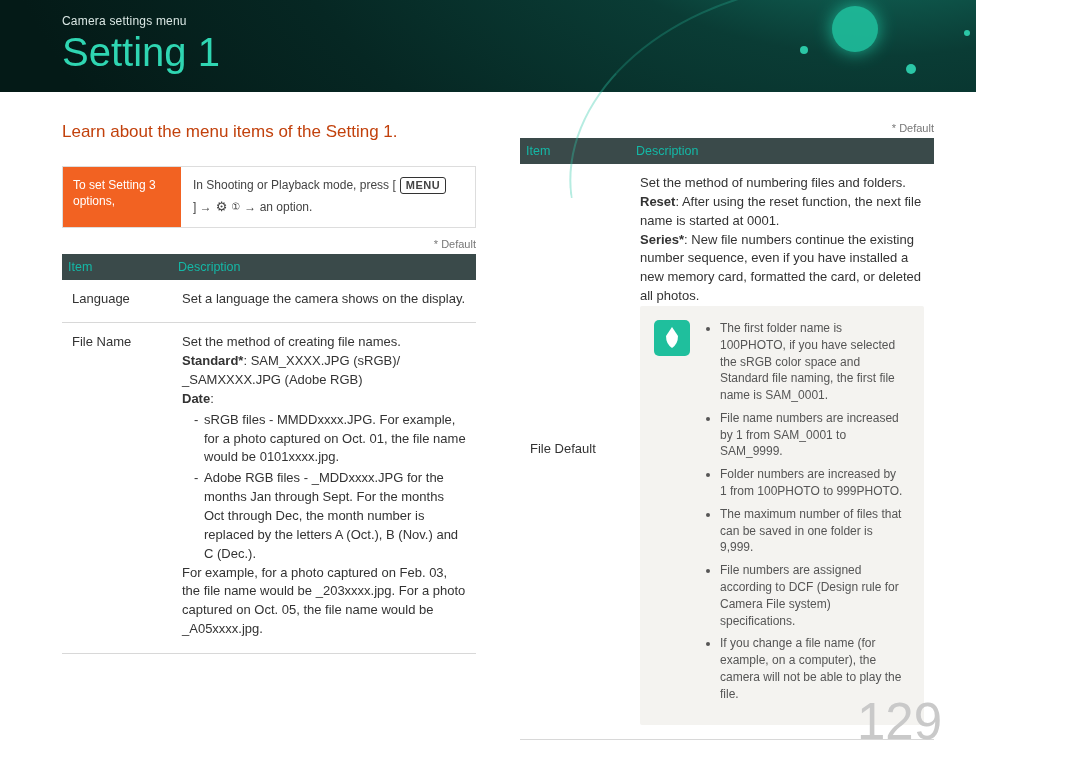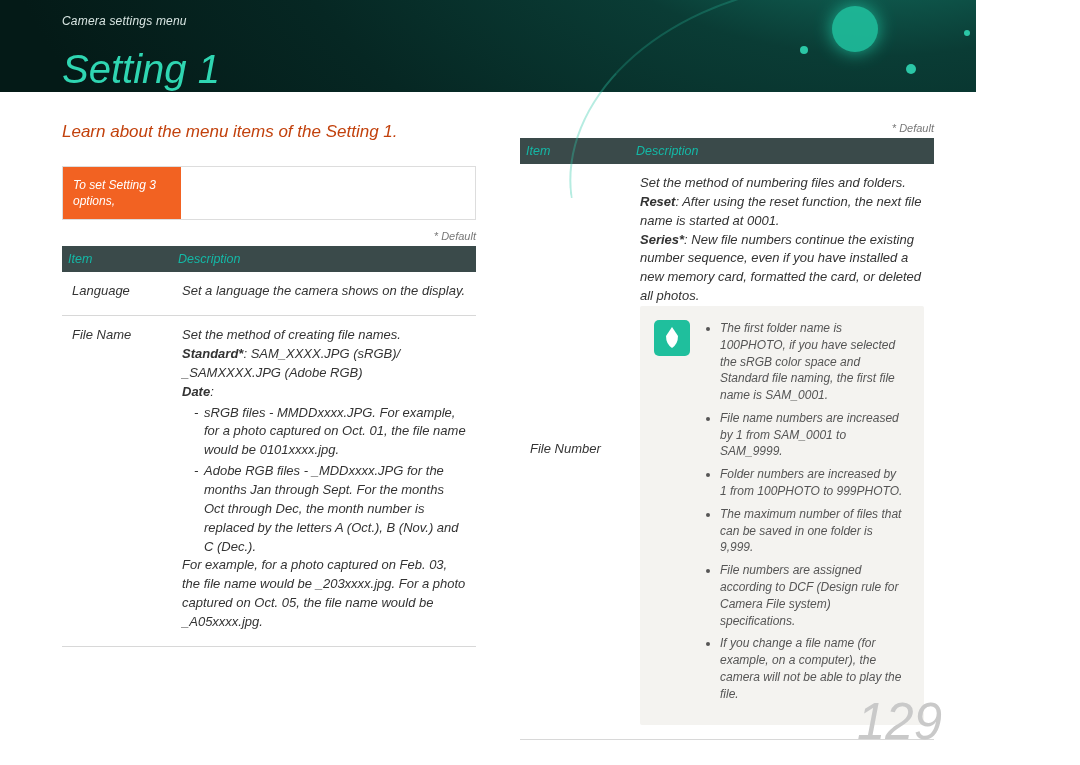--- a/index.html
+++ b/index.html
@@ -1,17 +1,17 @@
 <!DOCTYPE html>
 <html><head>
 <meta charset="utf-8">
 <style>
   * { box-sizing: border-box; margin: 0; padding: 0; }
   html, body { width: 1080px; height: 765px; font-family: Arial, Helvetica, sans-serif; background: #fff; color: #333; }
-  .page { position: relative; width: 976px; height: 765px; overflow: hidden; font-style: italic; }
+  .page { position: relative; width: 976px; height: 765px; overflow: hidden; }
 
   
   .banner {
     position: relative;
     height: 92px;
     background: radial-gradient(ellipse 900px 600px at 90% -200%, #1aa28a 0%, #0a3c35 40%, #062723 70%, #041a17 100%);
     color: #fff;
     padding: 14px 0 0 62px;
   }
   .banner .swoosh {
@@ -24,21 +24,21 @@
     transform: rotate(-8deg);
     pointer-events: none;
   }
   .banner .dot { position:absolute; border-radius:50%; }
   .d1 { width:46px; height:46px; background:#1fbf9d; right:98px; top:6px; opacity:.9; box-shadow:0 0 18px #1fbf9d; }
   .d2 { width:10px; height:10px; background:#2fd6b2; right:60px; top:64px; opacity:.9; }
   .d3 { width:8px; height:8px; background:#2fd6b2; right:168px; top:46px; opacity:.9; }
   .d4 { width:6px; height:6px; background:#2fd6b2; right:6px; top:30px; opacity:.9; }
 
   .breadcrumb { font-size: 12px; color: #d9e6e3; letter-spacing: .2px; }
-  .title { font-size: 40px; font-weight: 400; color: #2fd6b2; margin-top: 19px; }
+  .title { font-size: 40px; font-weight: 400; color: #2fd6b2; margin-top: 2px; }
 
   .content { display: flex; gap: 44px; padding: 30px 42px 0 62px; }
   .col { flex: 1 1 0; min-width: 0; }
 
   .intro { font-size: 17px; color: #c2410c; margin-bottom: 24px; }
 
   .default-note { text-align: right; font-size: 11px; color: #777; margin-bottom: 4px; }
 
   
   .instr-row { display: flex; border: 1px solid #ddd; margin-bottom: 10px; }
@@ -107,20 +107,28 @@
     <div class="title">Setting 1</div>
   </div>
 
   <div class="content">
 
     <div class="col">
       <p class="intro">Learn about the menu items of the Setting 1.</p>
 
       <div class="instr-row">
         <div class="instr-left">To set Setting 3 options,</div>
+        <div class="instr-right">
+          <span>In Shooting or Playback mode, press [</span>
+          <span class="menu-badge">MENU</span>
+          <span>] →</span>
+          <span class="gear-icon">⚙</span>
+            <sub>①</sub>
+          <span>→ an option.</span>
+        </div>
       </div>
 
       <div class="default-note">* Default</div>
 
       <table class="spec">
         <thead>
           <tr>
             <th>Item</th>
             <th>Description</th>
           </tr>
@@ -156,21 +164,21 @@
 
       <table class="spec">
         <thead>
           <tr>
             <th>Item</th>
             <th>Description</th>
           </tr>
         </thead>
         <tbody>
           <tr>
-            <td style="vertical-align:middle">File Number</td>
+            <td style="vertical-align:middle">File Default</td>
             <td>
               <div>Set the method of numbering files and folders.</div>
               <div>
                 <span class="bold">Reset</span><span>: After using the reset function, the next file name is started at 0001.</span>
               </div>
               <div>
                 <span class="bold">Series*</span><span>: New file numbers continue the existing number sequence, even if you have installed a new memory card, formatted the card, or deleted all photos.</span>
               </div>
 
               <div class="note-box">

